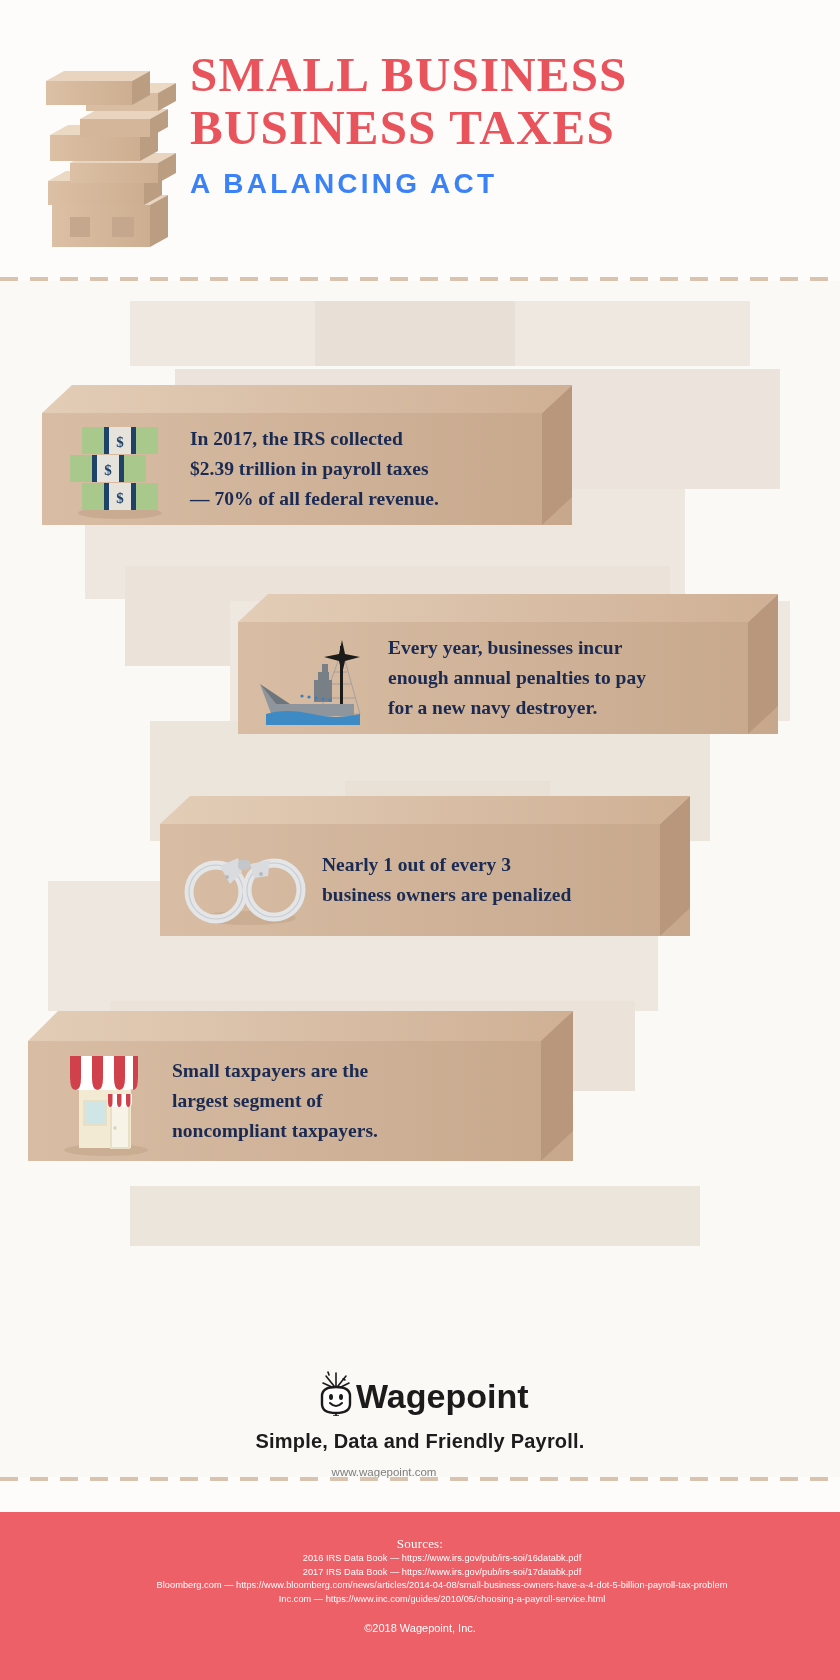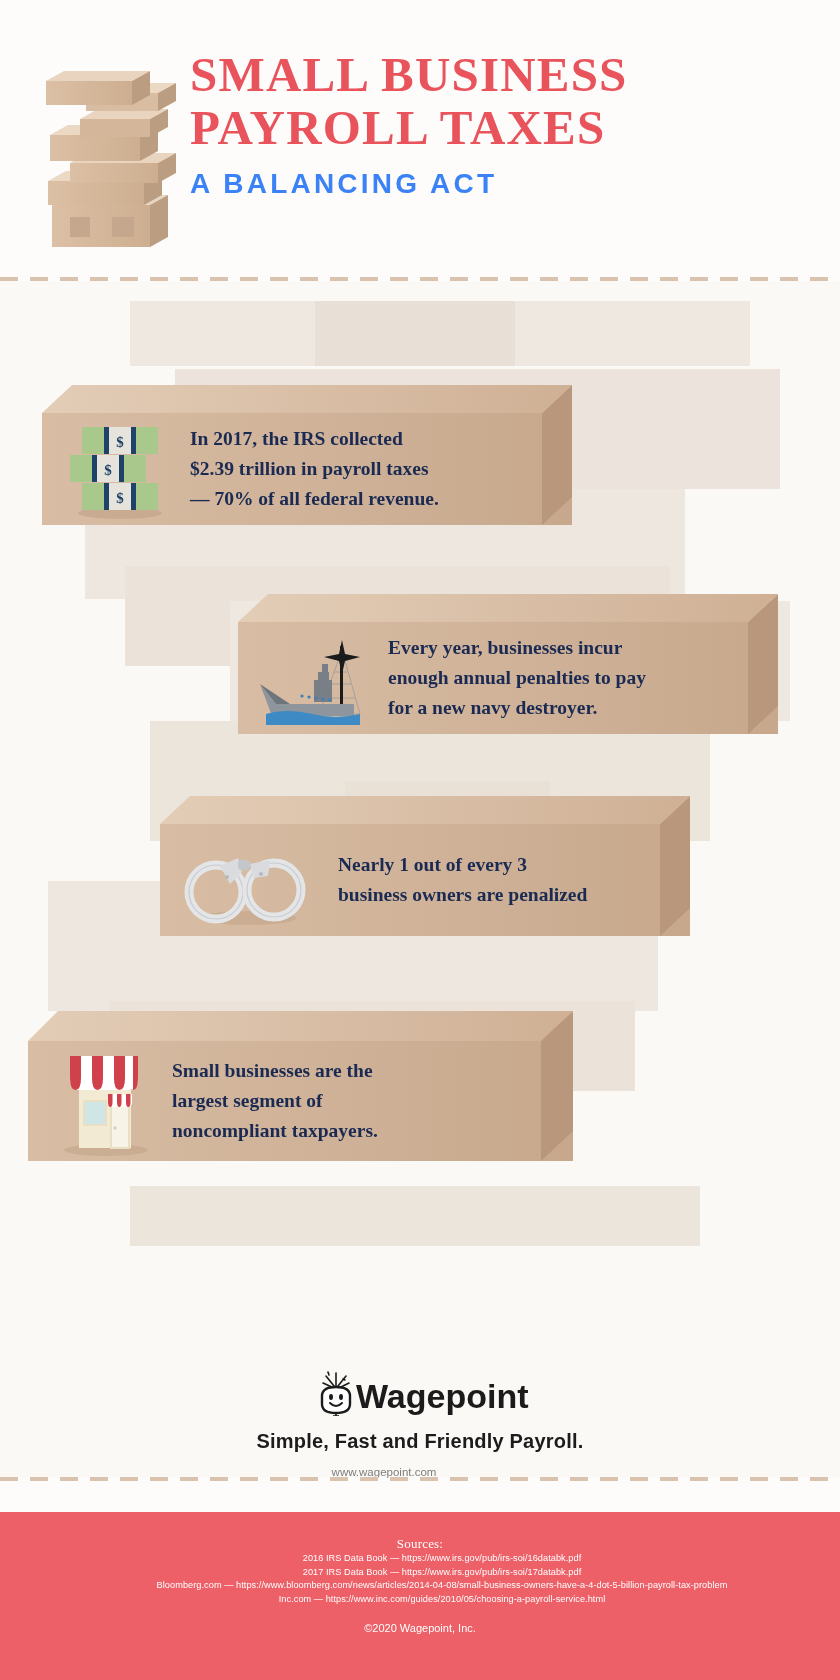--- a/index.html
+++ b/index.html
@@ -137,21 +137,21 @@
     </g>
     <g>
       <polygon points="6,36 24,26 110,26 92,36" fill="#e9d5bf"></polygon>
       <rect x="6" y="36" width="86" height="24" fill="url(#wface)"></rect>
       <polygon points="92,36 110,26 110,50 92,60" fill="#bb9d82"></polygon>
     </g>
   </svg>
 
   <div class="title-wrap">
     <div class="title-line">SMALL BUSINESS</div>
-    <div class="title-line">PAYROLL TAXES</div>
+    <div class="title-line">BUSINESS TAXES</div>
     <div class="subtitle">A BALANCING ACT</div>
   </div>
 </div>
 
 <div class="dashes" id="dash-top"></div>
 
 <div class="mid">
 
   <div class="bg-block" style="left:130px;top:20px;width:620px;height:65px;"></div>
   <div class="bg-block" style="left:315px;top:20px;width:200px;height:65px;background:#e8e0d7;"></div>
@@ -242,21 +242,21 @@
           <circle cx="36" cy="62" r="27" fill="none" stroke="#c9ccd0" stroke-width="1.2"></circle>
           <circle cx="94" cy="60" r="27" fill="none" stroke="#e3e5e7" stroke-width="9"></circle>
           <circle cx="94" cy="60" r="27" fill="none" stroke="#c9ccd0" stroke-width="1.2"></circle>
           <polygon points="40,36 58,28 62,42 50,54" fill="#d9dbde"></polygon>
           <polygon points="70,34 90,30 88,46 74,48" fill="#d9dbde"></polygon>
           <rect x="58" y="30" width="12" height="10" rx="4" fill="#c3c6ca"></rect>
           <circle cx="47" cy="47" r="2" fill="#b7babd"></circle>
           <circle cx="81" cy="44" r="2" fill="#b7babd"></circle>
         </svg>
       </div>
-      <div class="beam-text" style="margin-left:28px;">
+      <div class="beam-text" style="margin-left:12px;">
         <div>Nearly 1 out of every 3</div>
         <div>business owners are penalized</div>
       </div>
     </div>
     <div class="side" style="top:0;width:30px;height:140px;clip-path:polygon(0 28px,100% 0,100% 112px,0 100%);"></div>
   </div>
 
   <div class="beam" style="left:28px;top:730px;width:545px;height:150px;">
     <div class="top" style="height:30px;"></div>
     <div class="face" style="height:120px;padding-left:26px;">
@@ -276,21 +276,21 @@
           <g>
             <path d="M54 48 h24 v8 q0 5 -4 5 h-16 q-4 0 -4 -5 z" fill="#ffffff"></path>
             <path d="M54 48 h4.5 v8 q0 5 -2.2 5 q-2.3 0 -2.3 -5 z" fill="#d1414b"></path>
             <path d="M63 48 h4.5 v8 q0 5 -2.2 5 q-2.3 0 -2.3 -5 z" fill="#d1414b"></path>
             <path d="M72 48 h4.5 v8 q0 5 -2.2 5 q-2.3 0 -2.3 -5 z" fill="#d1414b"></path>
           </g>
           <circle cx="61" cy="82" r="1.8" fill="#dcd2b8"></circle>
         </svg>
       </div>
       <div class="beam-text" style="margin-left:18px;">
-        <div>Small businesses are the</div>
+        <div>Small taxpayers are the</div>
         <div>largest segment of</div>
         <div>noncompliant taxpayers.</div>
       </div>
     </div>
     <div class="side" style="top:0;width:32px;height:150px;clip-path:polygon(0 30px,100% 0,100% 120px,0 100%);"></div>
   </div>
 
 </div>
 
 <div class="logo-wrap">
@@ -305,25 +305,25 @@
         <path d="M33 9 L35 10"></path>
     </g>
     <path d="M12 26 q0 -9 14 -9 q14 0 14 9 v8 q0 9 -14 9 q-14 0 -14 -9 z" fill="#ffffff" stroke="#1b1b1b" stroke-width="2.4"></path>
     <ellipse cx="21" cy="27" rx="2" ry="3" fill="#1b1b1b"></ellipse>
     <ellipse cx="31" cy="27" rx="2" ry="3" fill="#1b1b1b"></ellipse>
     <path d="M20 33 q6 6 12 0" stroke="#1b1b1b" stroke-width="2" fill="none" stroke-linecap="round"></path>
     <path d="M26 43 L26 46 M23 46 L29 46" stroke="#1b1b1b" stroke-width="1.6"></path>
     <text x="46" y="38" font-family="Liberation Sans, sans-serif" font-weight="bold" font-size="34" fill="#1b1b1b">Wagepoint</text>
   </svg>
 </div>
-<div class="tagline">Simple, Fast and Friendly Payroll.</div>
+<div class="tagline">Simple, Data and Friendly Payroll.</div>
 <div class="weburl">www.wagepoint.com</div>
 
 <div class="dashes" id="dash-bottom"></div>
 
 <div class="sources">
   <h4>Sources:</h4>
   <div class="src-line">2016 IRS Data Book — https://www.irs.gov/pub/irs-soi/16databk.pdf</div>
   <div class="src-line">2017 IRS Data Book — https://www.irs.gov/pub/irs-soi/17databk.pdf</div>
   <div class="src-line">Bloomberg.com — https://www.bloomberg.com/news/articles/2014-04-08/small-business-owners-have-a-4-dot-5-billion-payroll-tax-problem</div>
   <div class="src-line">Inc.com — https://www.inc.com/guides/2010/05/choosing-a-payroll-service.html</div>
-  <div class="copyright">©2020 Wagepoint, Inc.</div>
+  <div class="copyright">©2018 Wagepoint, Inc.</div>
 </div>
 
 </body></html>

